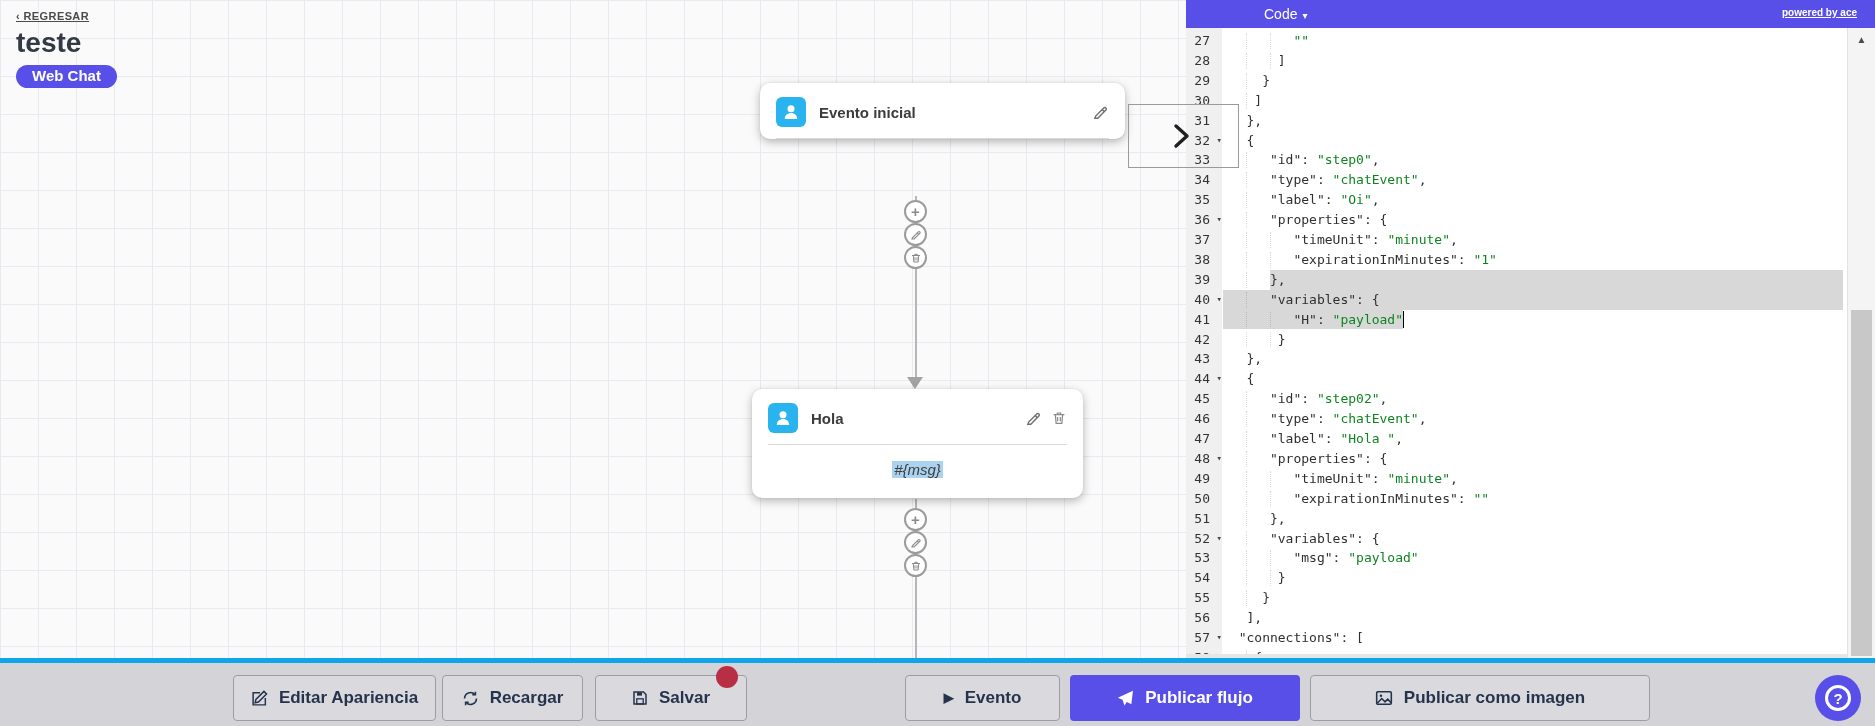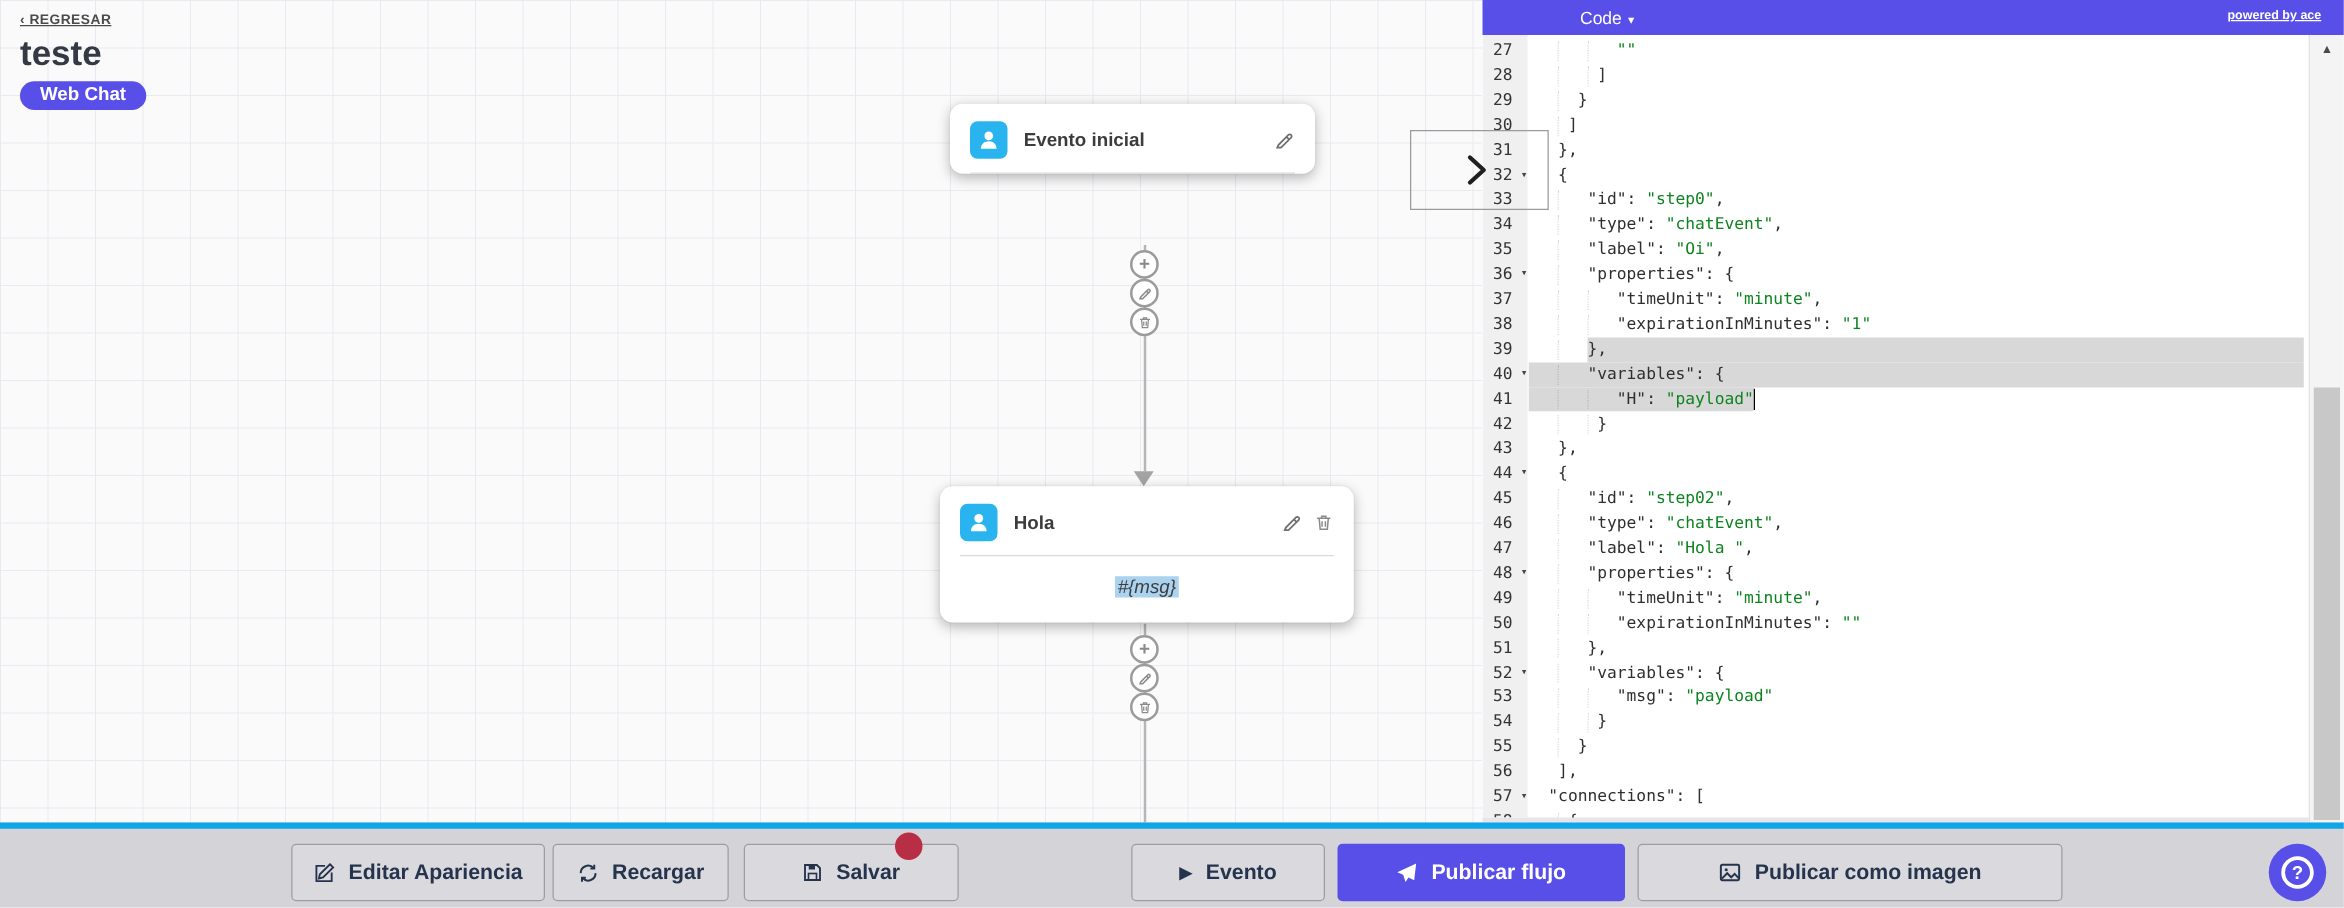--- a/index.html
+++ b/index.html
@@ -13,21 +13,21 @@
     background-size:38px 38px;background-color:#fafafb;}
   .hdr{position:absolute;left:16px;top:6px;}
   .back{font-size:11px;font-weight:700;color:#4b4b4b;text-decoration:underline;letter-spacing:.4px;cursor:pointer;display:inline-block;}
   .ttl{font-size:28px;font-weight:600;color:#333a44;margin-top:3px;}
   .badge{display:inline-block;margin-top:6px;background:#574FE8;color:#fff;font-size:15px;font-weight:700;
          padding:2px 16px 4px;border-radius:14px;}
 
   
   .node{position:absolute;background:#fff;border-radius:10px;
         box-shadow:0 3px 10px rgba(0,0,0,.28),0 0 0 1px rgba(0,0,0,.02);}
-  .node1{left:760px;top:83px;width:292px;}
+  .node1{left:760px;top:83px;width:365px;}
   .node2{left:752px;top:389px;width:331px;}
   .node-head{display:flex;align-items:center;padding:14px 16px 11px 16px;}
   .node-icon{width:30px;height:30px;border-radius:6px;background:#29B4F0;display:flex;align-items:center;justify-content:center;flex:none;}
   .node-title{margin-left:13px;font-size:15px;font-weight:700;color:#3c3c3c;}
   .node-actions{margin-left:auto;display:flex;gap:9px;align-items:center;}
   .node-actions span{cursor:pointer;line-height:0;}
   .node-divider{height:1px;background:#d9d9d9;margin:0 16px;}
   .node-body{text-align:center;font-style:italic;font-size:15px;color:#5f5f5f;padding:16px 12px 20px;}
   .hl{background:#ABD2EE;color:#3d3d3d;padding:0 2px;}
 
@@ -71,21 +71,21 @@
   .collapse-box svg{position:absolute;left:42px;top:17px;}
 
   
   .footer{position:absolute;left:0;bottom:0;width:1875px;height:68px;background:#d4d4d8;border-top:5px solid #0ea5e9;z-index:10;box-sizing:border-box;}
   .fbtn{position:absolute;top:12px;height:46px;border:1px solid #9c9ca3;border-radius:4px;background:#dadade;
         display:flex;align-items:center;justify-content:center;gap:11px;font-size:17px;font-weight:600;color:#25334d;
         cursor:pointer;box-sizing:border-box;font-family:"Liberation Sans",sans-serif;}
   .fbtn svg,.fbtn .glyph{flex:none;}
   .b1{left:233px;width:203px;}
   .b2{left:442px;width:141px;}
-  .b3{left:595px;width:172px;}
+  .b3{left:595px;width:152px;}
   .b4{left:905px;width:155px;}
   .b5{left:1070px;width:230px;background:#574FE8;border:none;color:#fff;}
   .b6{left:1310px;width:340px;}
   .play-glyph{font-size:13px;margin-top:-1px;}
   .red-dot{position:absolute;left:716px;top:3px;width:22px;height:22px;border-radius:50%;background:#B82E44;z-index:11;}
   .help{position:absolute;right:14px;top:12px;width:46px;height:46px;border-radius:50%;background:#574FE8;
         display:flex;align-items:center;justify-content:center;cursor:pointer;}
   .q-ring{width:26px;height:26px;border:3px solid #fff;border-radius:50%;color:#fff;font-size:15px;font-weight:700;
           display:flex;align-items:center;justify-content:center;box-sizing:border-box;}
 </style>

